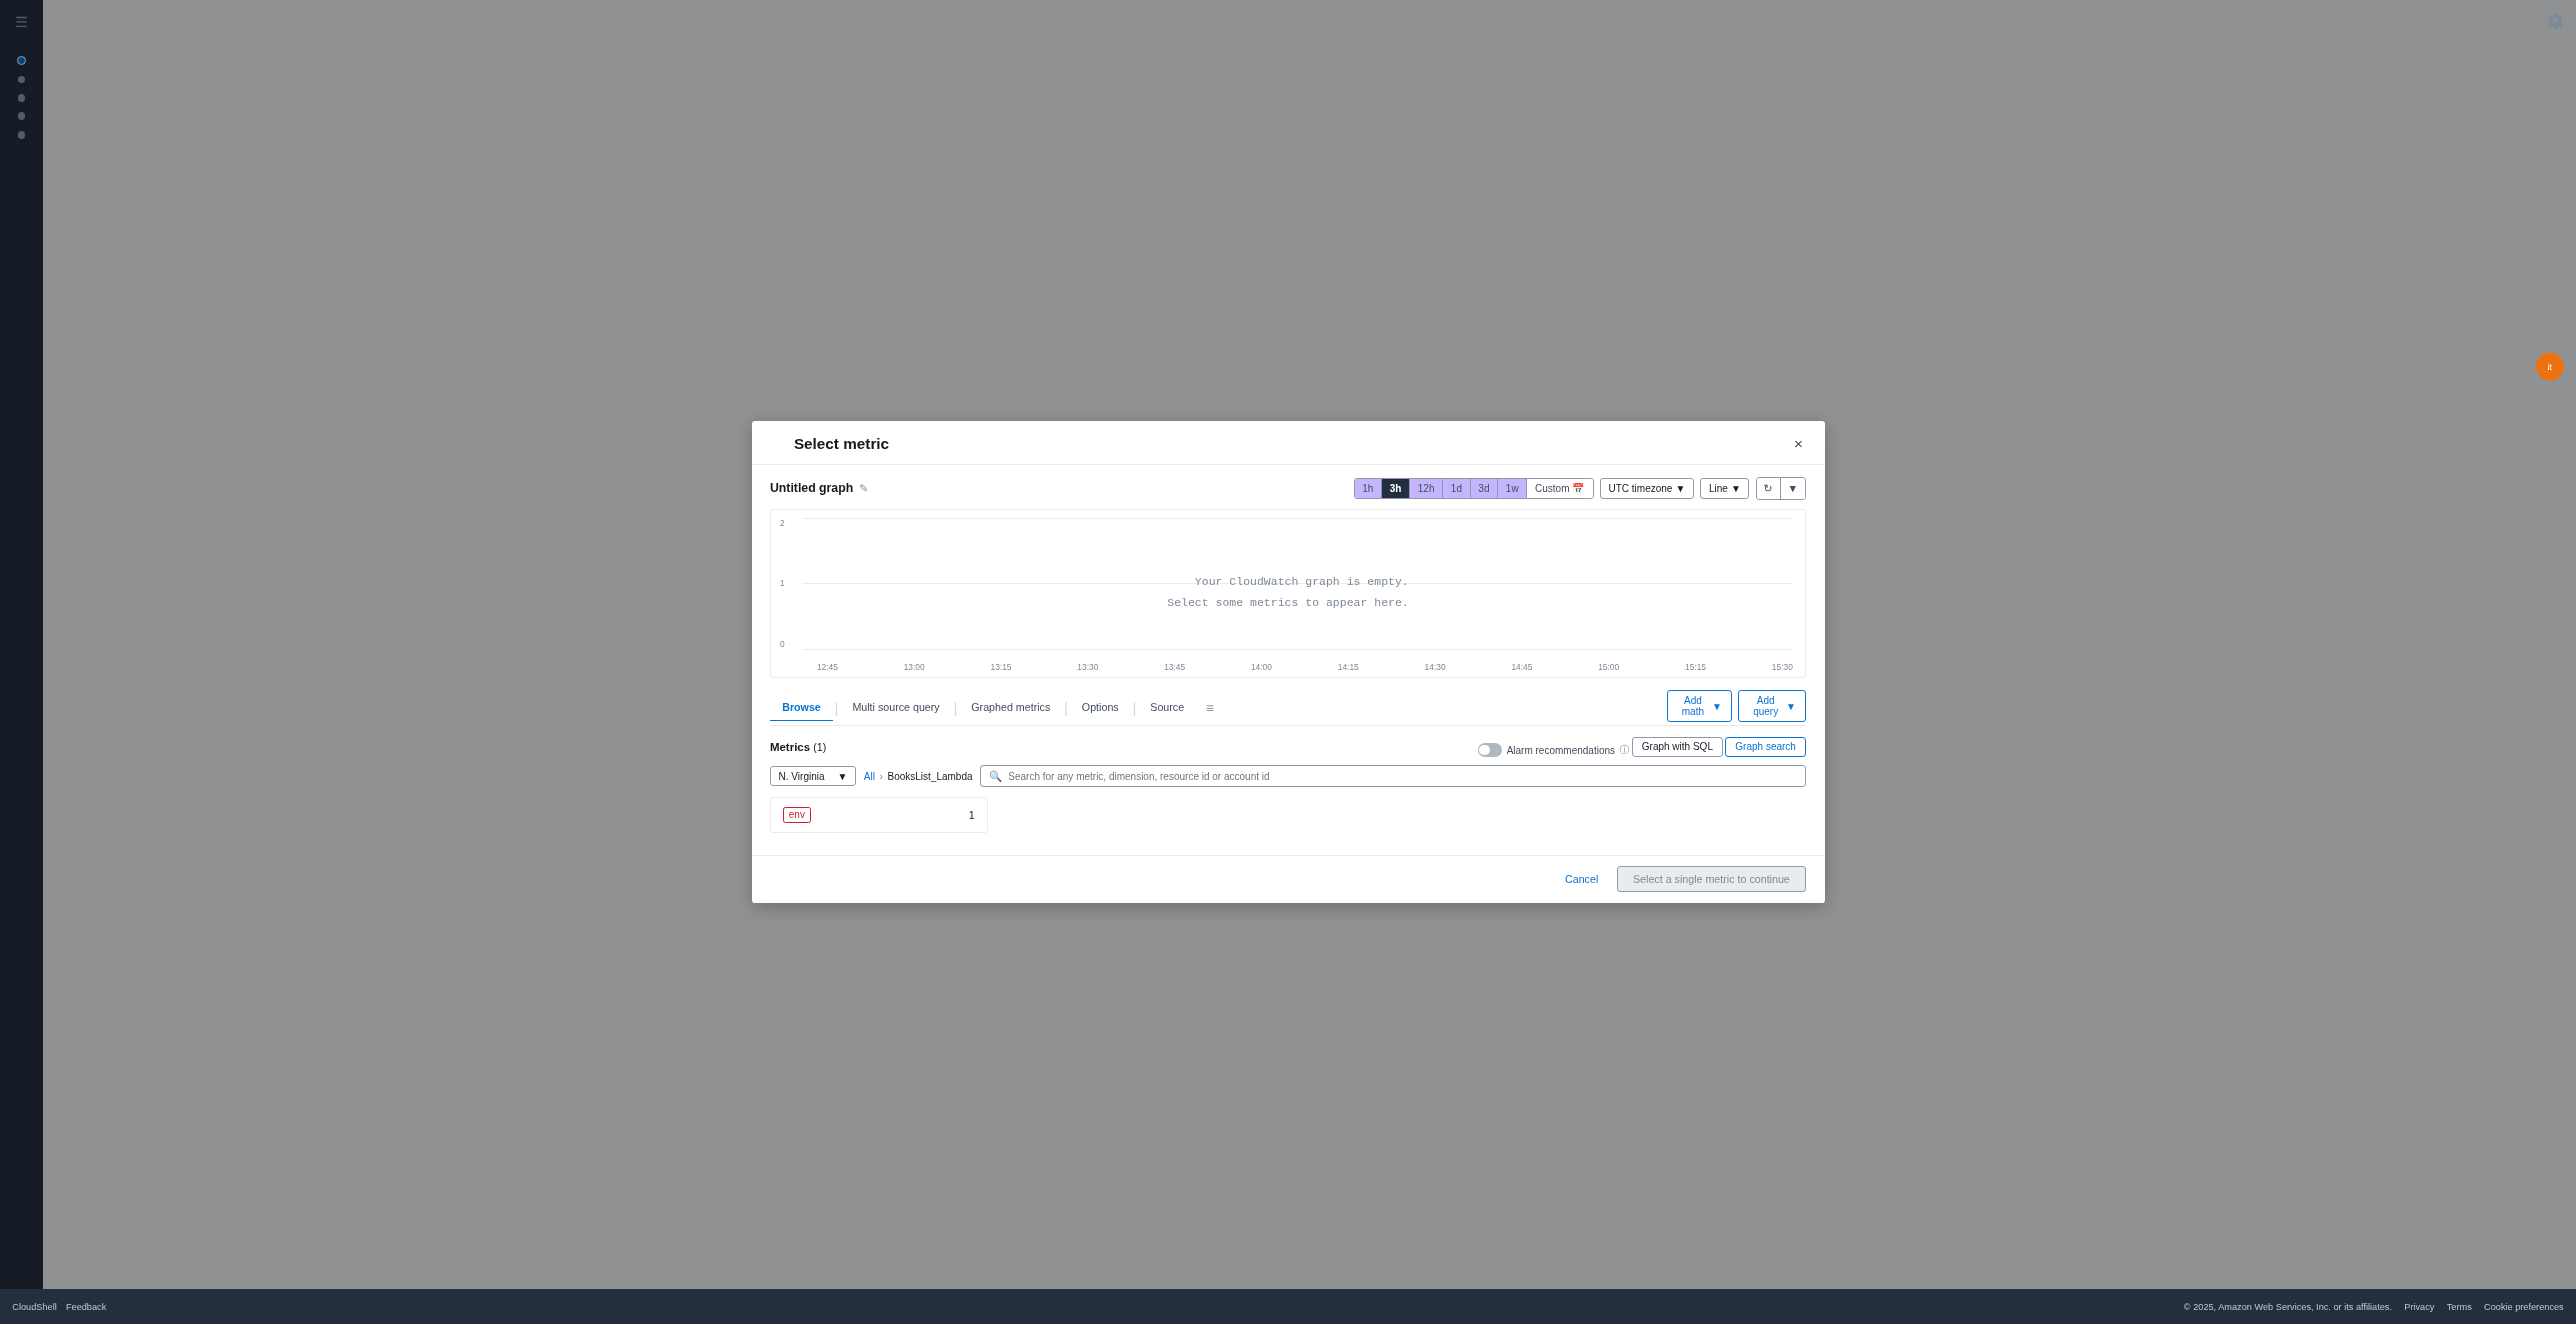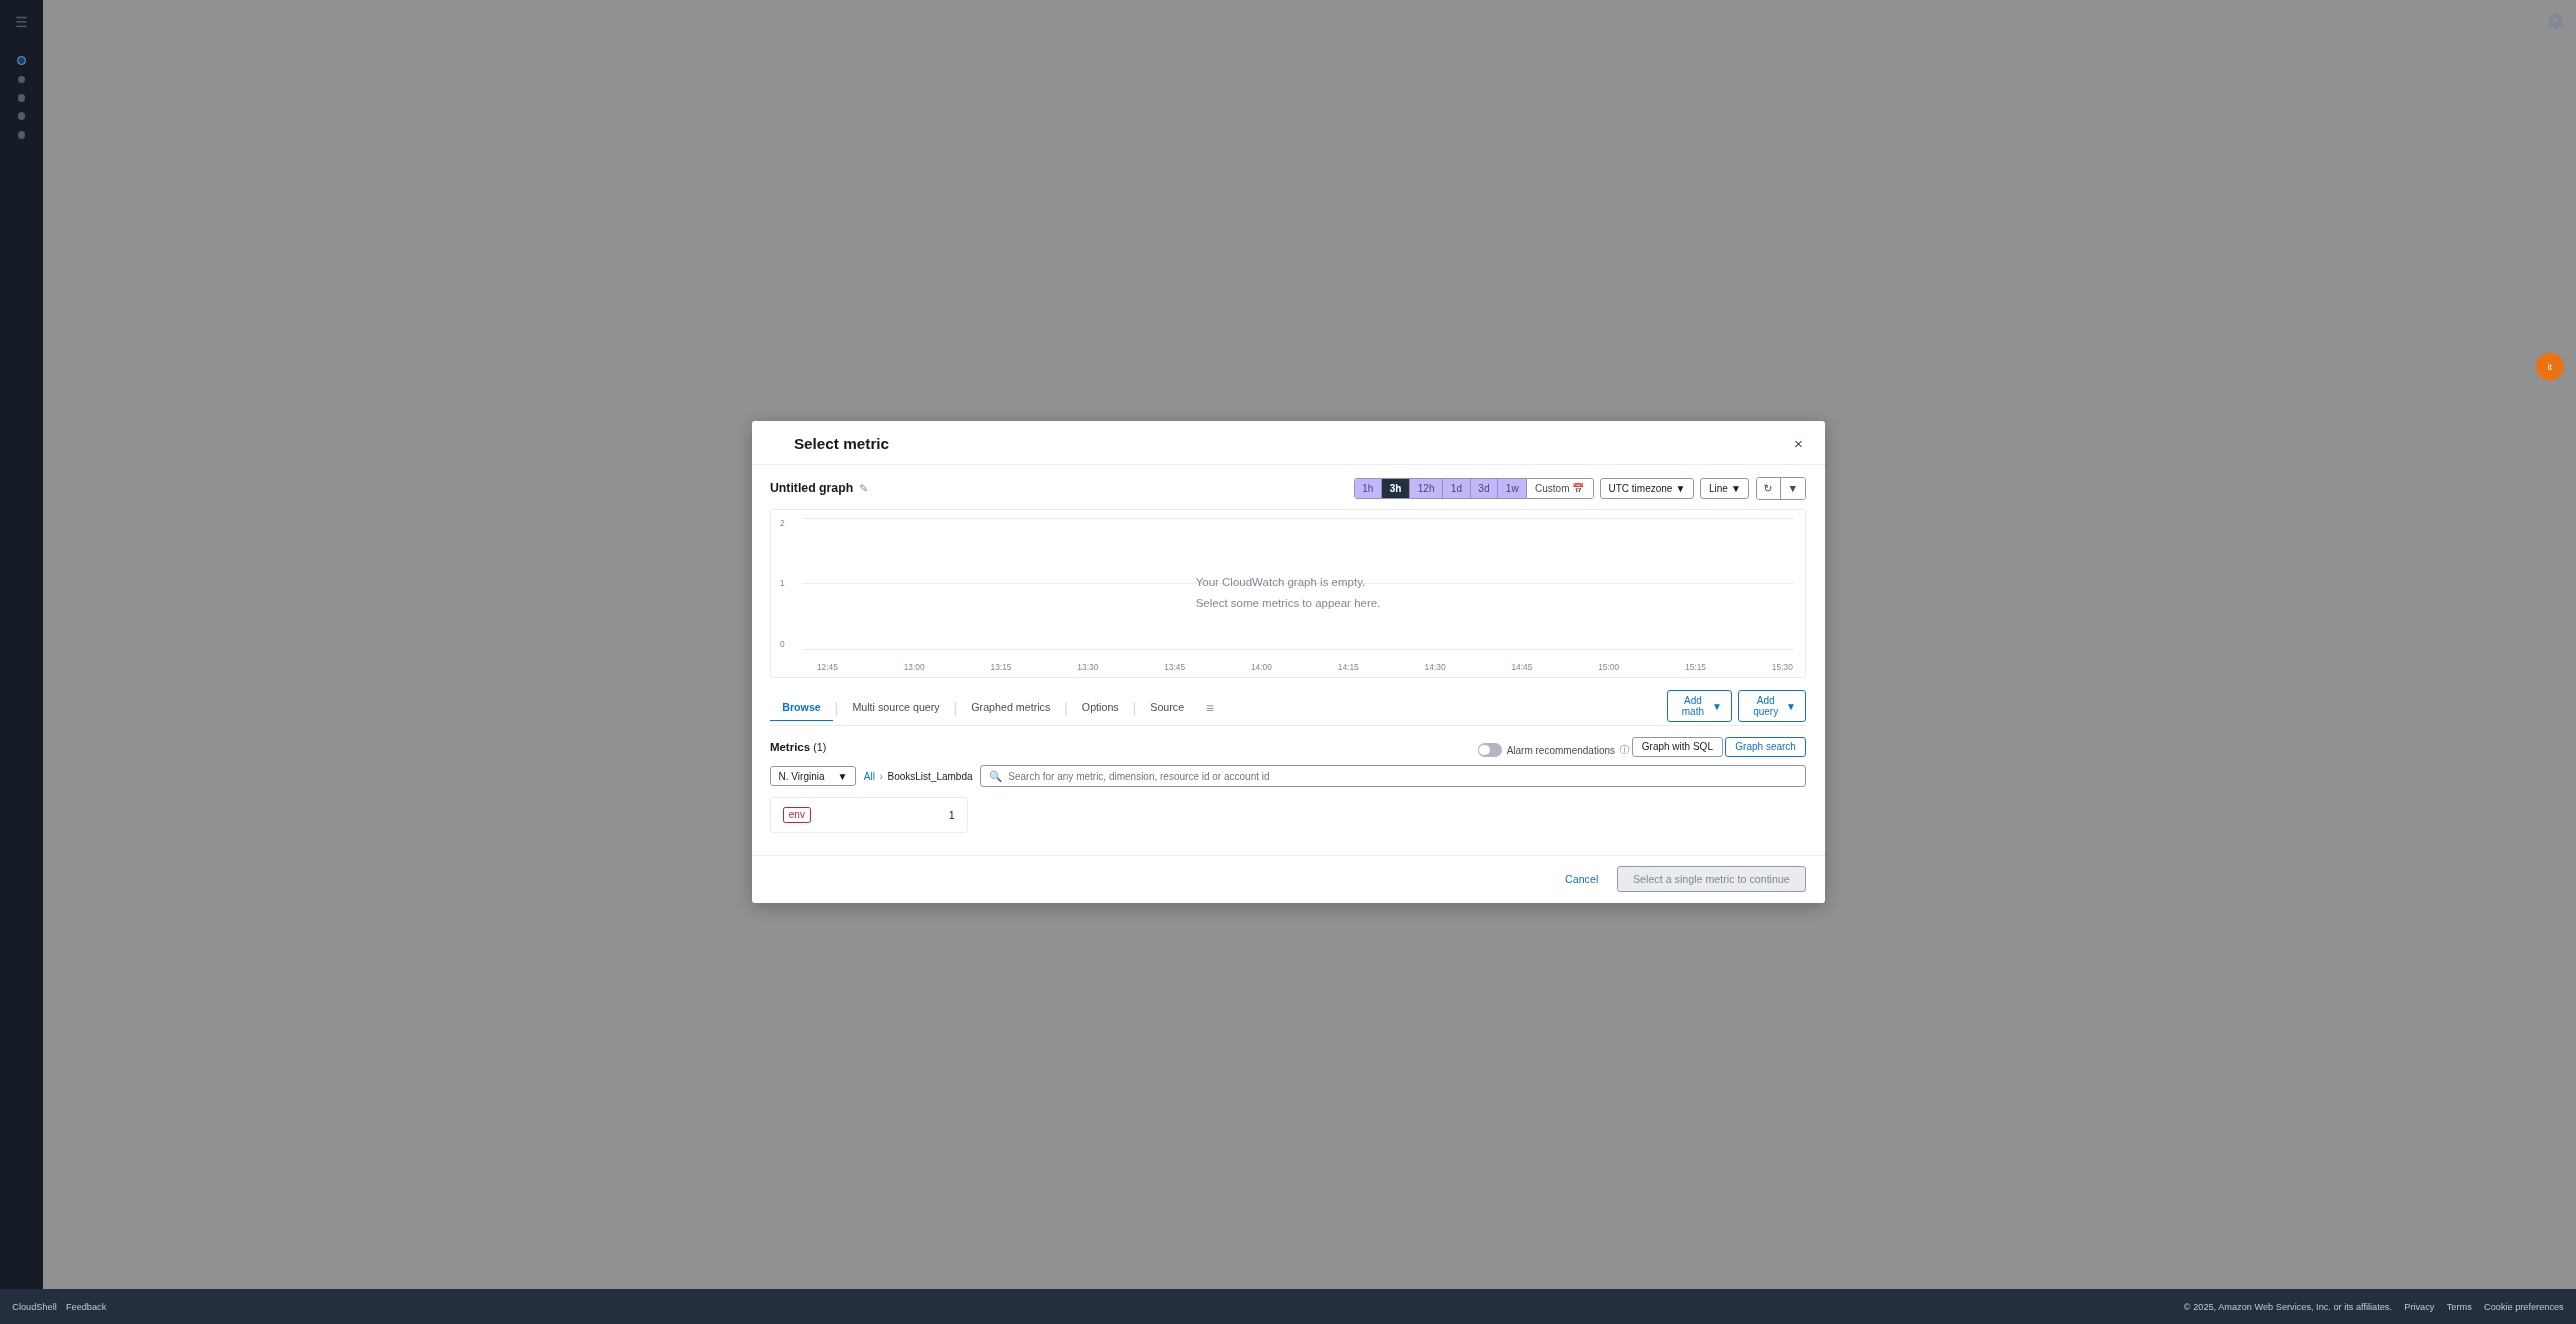--- a/index.html
+++ b/index.html
@@ -167,24 +167,25 @@
       position: relative;
       margin-bottom: 12.3px;
       overflow: hidden;
     }
 
     .chart-empty-msg {
       position: absolute;
       top: 50%;
       left: 50%;
       transform: translate(-50%, -50%);
-      text-align: left;
+      text-align: right;
       color: #7d8998;
       font-size: 11.5px;
       line-height: 1.8;
+      font-family: Liberation Mono, monospace;
     }
 
     .chart-yaxis {
       position: absolute;
       left: 9.2px;
       top: 7.7px;
       bottom: 28px;
       display: flex;
       flex-direction: column;
       justify-content: space-between;
@@ -420,21 +421,21 @@
     .metric-cards {
       display: flex;
       gap: 9.2px;
       flex-wrap: wrap;
     }
 
     .metric-card {
       border: 0.8px solid #e9ebed;
       border-radius: 3.1px;
       padding: 9.2px 12.3px;
-      width: 198px;
+      width: 218px;
       cursor: pointer;
       display: flex;
       align-items: center;
       justify-content: space-between;
       background: #fff;
     }
 
     .metric-tag {
       border: 0.8px solid #c6222e;
       border-radius: 2.3px;

